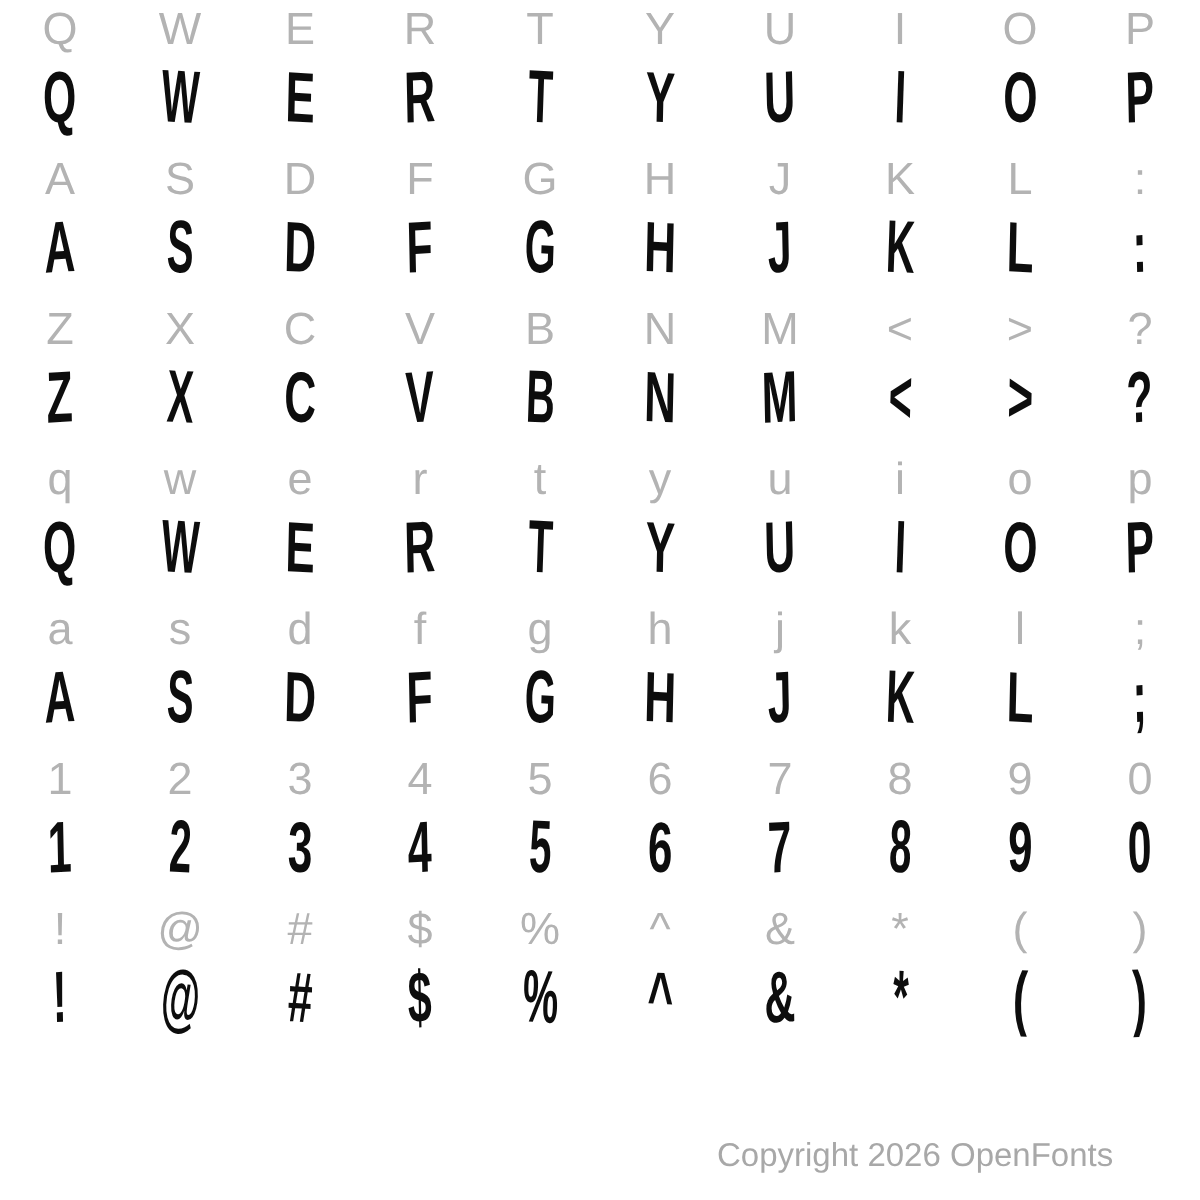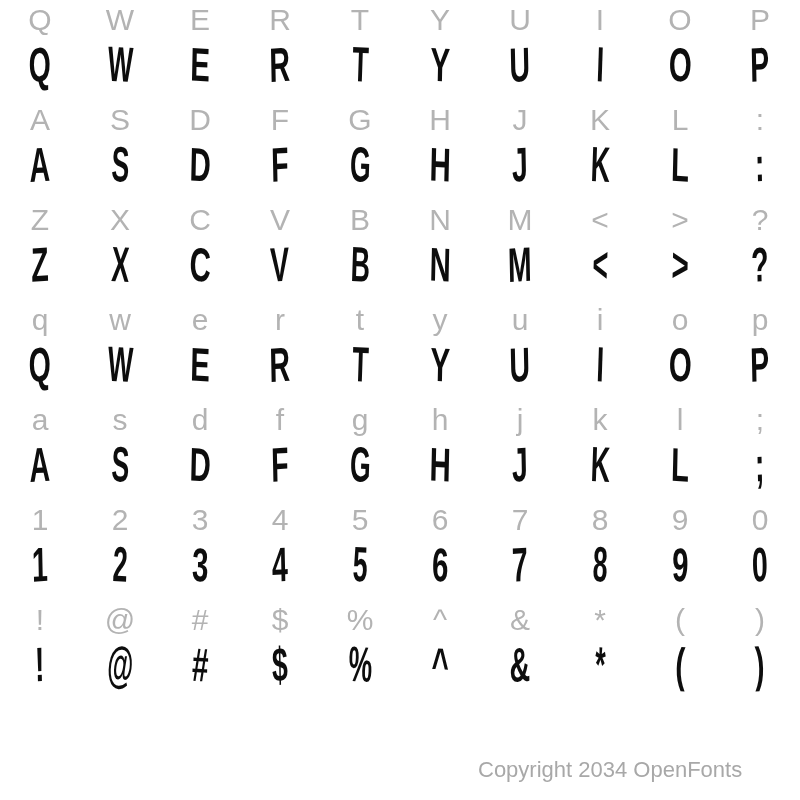--- a/index.html
+++ b/index.html
@@ -78,14 +78,14 @@
       <div class="row glyphs" style="top: 242px;"><span>Z</span><span>X</span><span>C</span><span>V</span><span>B</span><span>N</span><span>M</span><span>&lt;</span><span>&gt;</span><span>?</span></div>
       <div class="row reference" style="top: 305px;"><span>q</span><span>w</span><span>e</span><span>r</span><span>t</span><span>y</span><span>u</span><span>i</span><span>o</span><span>p</span></div>
       <div class="row glyphs" style="top: 342px;"><span>Q</span><span>W</span><span>E</span><span>R</span><span>T</span><span>Y</span><span>U</span><span>I</span><span>O</span><span>P</span></div>
       <div class="row reference" style="top: 405px;"><span>a</span><span>s</span><span>d</span><span>f</span><span>g</span><span>h</span><span>j</span><span>k</span><span>l</span><span>;</span></div>
       <div class="row glyphs" style="top: 442px;"><span>A</span><span>S</span><span>D</span><span>F</span><span>G</span><span>H</span><span>J</span><span>K</span><span>L</span><span>;</span></div>
       <div class="row reference" style="top: 505px;"><span>1</span><span>2</span><span>3</span><span>4</span><span>5</span><span>6</span><span>7</span><span>8</span><span>9</span><span>0</span></div>
       <div class="row glyphs" style="top: 542px;"><span>1</span><span>2</span><span>3</span><span>4</span><span>5</span><span>6</span><span>7</span><span>8</span><span>9</span><span>0</span></div>
       <div class="row reference" style="top: 605px;"><span>!</span><span>@</span><span>#</span><span>$</span><span>%</span><span>^</span><span>&amp;</span><span>*</span><span>(</span><span>)</span></div>
       <div class="row glyphs" style="top: 642px;"><span>!</span><span>@</span><span>#</span><span>$</span><span>%</span><span>^</span><span>&amp;</span><span>*</span><span>(</span><span>)</span></div>
     </div>
-  <div class="copyright">Copyright 2034 OpenFonts</div>
+  <div class="copyright">Copyright 2026 OpenFonts</div>
 </div>
 
 </body></html>

